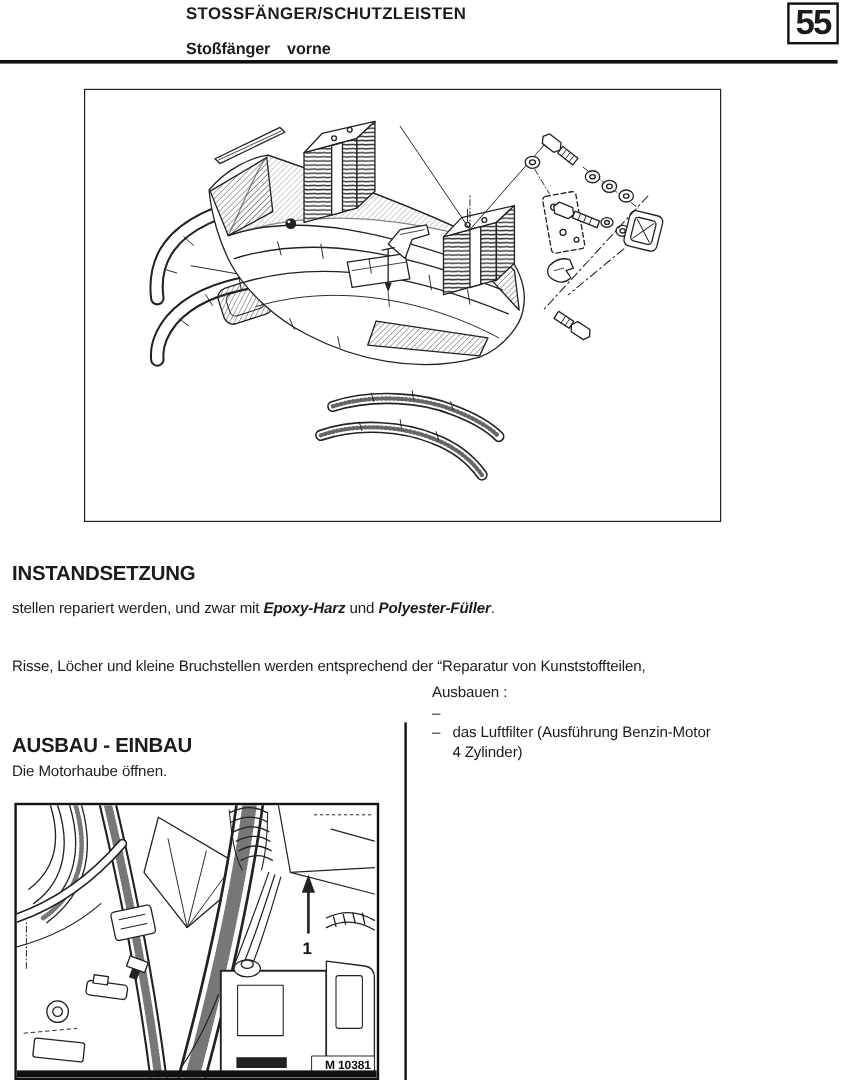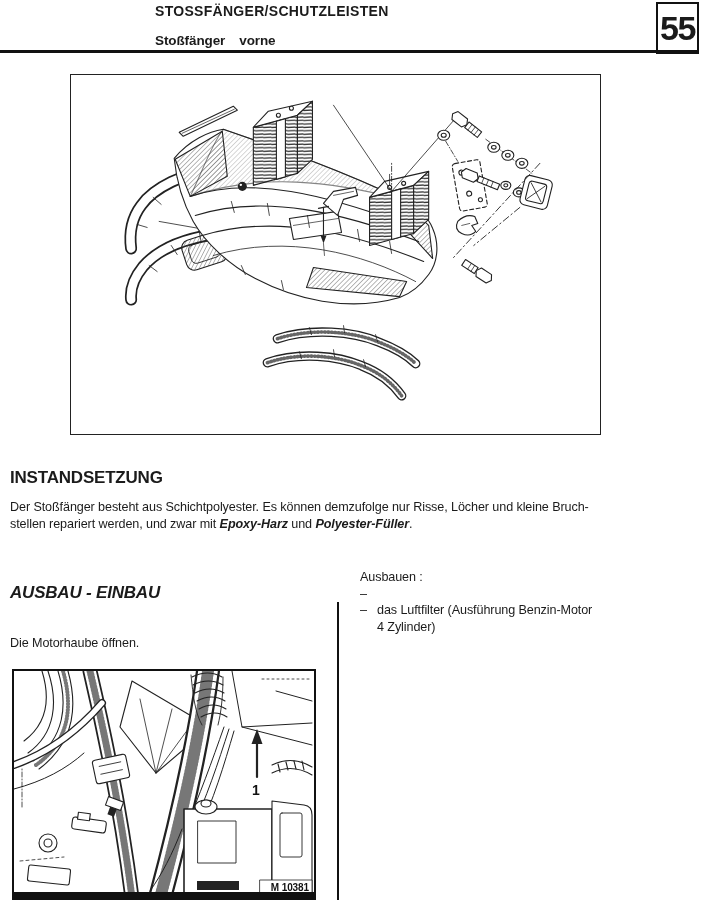--- a/index.html
+++ b/index.html
@@ -5,22 +5,22 @@
   html,body{margin:0;padding:0;background:#e8e8e8;}
   .page{position:relative;width:705px;height:900px;background:#ffffff;overflow:hidden;
         font-family:"Liberation Sans",sans-serif;color:#1b1b1b;letter-spacing:-0.1px;}
   .abs{position:absolute;}
   .b{font-weight:bold;font-style:italic;}
   
   .titleblock{left:155px;top:3px;width:495px;}
   .title1{font-size:14px;font-weight:bold;letter-spacing:.3px;}
   .title2{font-size:13.5px;font-weight:bold;margin-top:14px;}
   .title2 .gap{display:inline-block;width:14px;}
-  .chapterbox{left:656px;top:2px;width:43px;height:52px;border:2.5px solid #111;box-sizing:border-box;
-              display:flex;align-items:center;justify-content:center;font-size:34px;font-weight:bold;letter-spacing:-1.5px;}
+  .chapterbox{left:656px;top:2px;width:43px;height:35px;border:2.5px solid #111;box-sizing:border-box;
+              display:flex;align-items:center;justify-content:center;font-size:29px;font-weight:bold;letter-spacing:-1.5px;}
   .headrule{left:0;top:50px;width:698px;height:2.5px;background:#111;}
   
   .mainfig{left:70px;top:74px;width:531px;height:361px;border:1.5px solid #222;box-sizing:border-box;background:#fff;}
   .enginefig{left:12px;top:669px;width:304px;height:231px;border:2px solid #111;box-sizing:border-box;background:#fff;}
   .mainfig svg,.enginefig svg{display:block;width:100%;height:100%;}
   
   .h2{font-size:17px;font-weight:bold;letter-spacing:-0.2px;}
   .bodytx{font-size:12.6px;line-height:17px;}
   .col-r{left:360px;top:569px;width:330px;font-size:12.6px;line-height:16.5px;}
   .li{display:flex;}
@@ -220,27 +220,27 @@
           <line x1="228" y1="276" x2="230" y2="283" stroke-width="0.8"></line>
           <line x1="262" y1="274" x2="263" y2="281" stroke-width="0.8"></line>
           <line x1="292" y1="284" x2="294" y2="291" stroke-width="0.8"></line>
         </g>
       </g>
     </svg>
   </div>
 
   <div class="abs h2" style="left:10px;top:468px;">INSTANDSETZUNG</div>
   <div class="abs bodytx" style="left:10px;top:499px;width:640px;">
-    <div>Der Stoßfänger besteht aus Schichtpolyester. Es können demzufolge nur Risse, Löcher und kleine Bruch-</div>
     <div><span>stellen repariert werden, und zwar mit </span><span class="b">Epoxy-Harz</span><span> und </span><span class="b">Polyester-Füller</span><span>.</span></div>
   </div>
   <div class="abs bodytx" style="left:10px;top:547px;width:640px;">
-  </div>
-
-  <div class="abs h2" style="left:10px;top:583px;font-style:italic;">AUSBAU - EINBAU</div>
+    <div>Risse, Löcher und kleine Bruchstellen werden entsprechend der “Reparatur von Kunststoffteilen,</div>
+  </div>
+
+  <div class="abs h2" style="left:10px;top:612px;">AUSBAU - EINBAU</div>
   <div class="abs bodytx" style="left:10px;top:635px;">Die Motorhaube öffnen.</div>
 
   <div class="abs divider"></div>
 
   <div class="abs col-r">
     <div>Ausbauen :</div>
     <div class="li">
       <span class="dash">–</span>
     </div>
     <div class="li">

